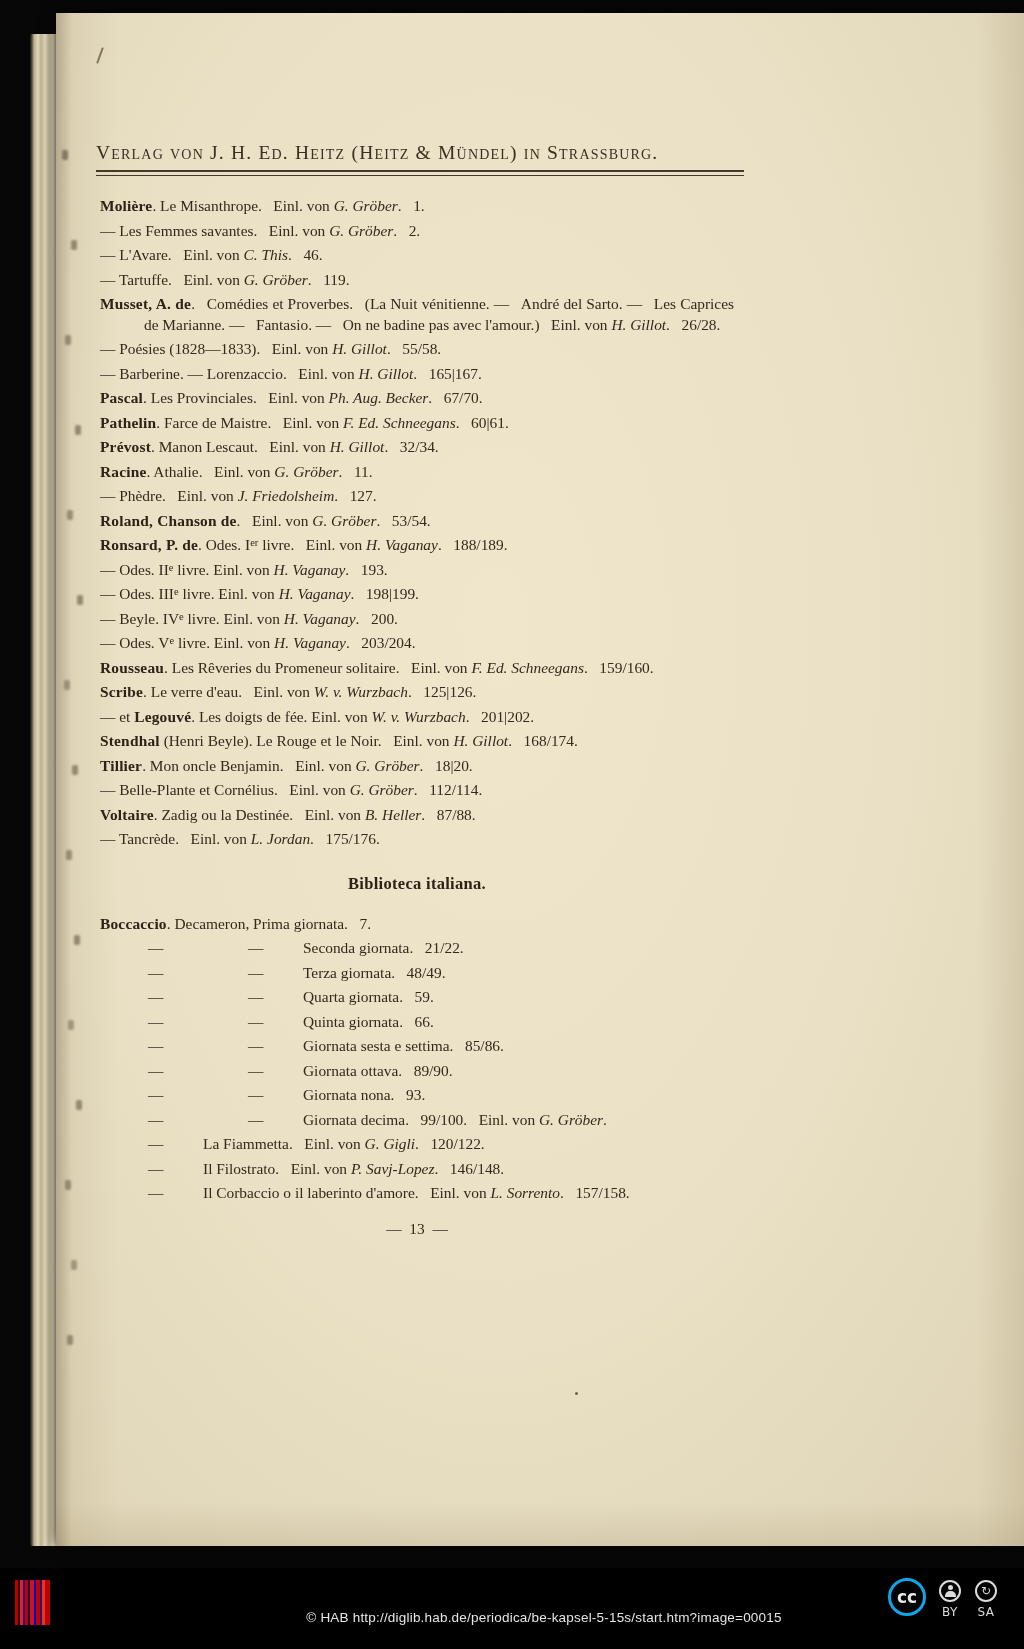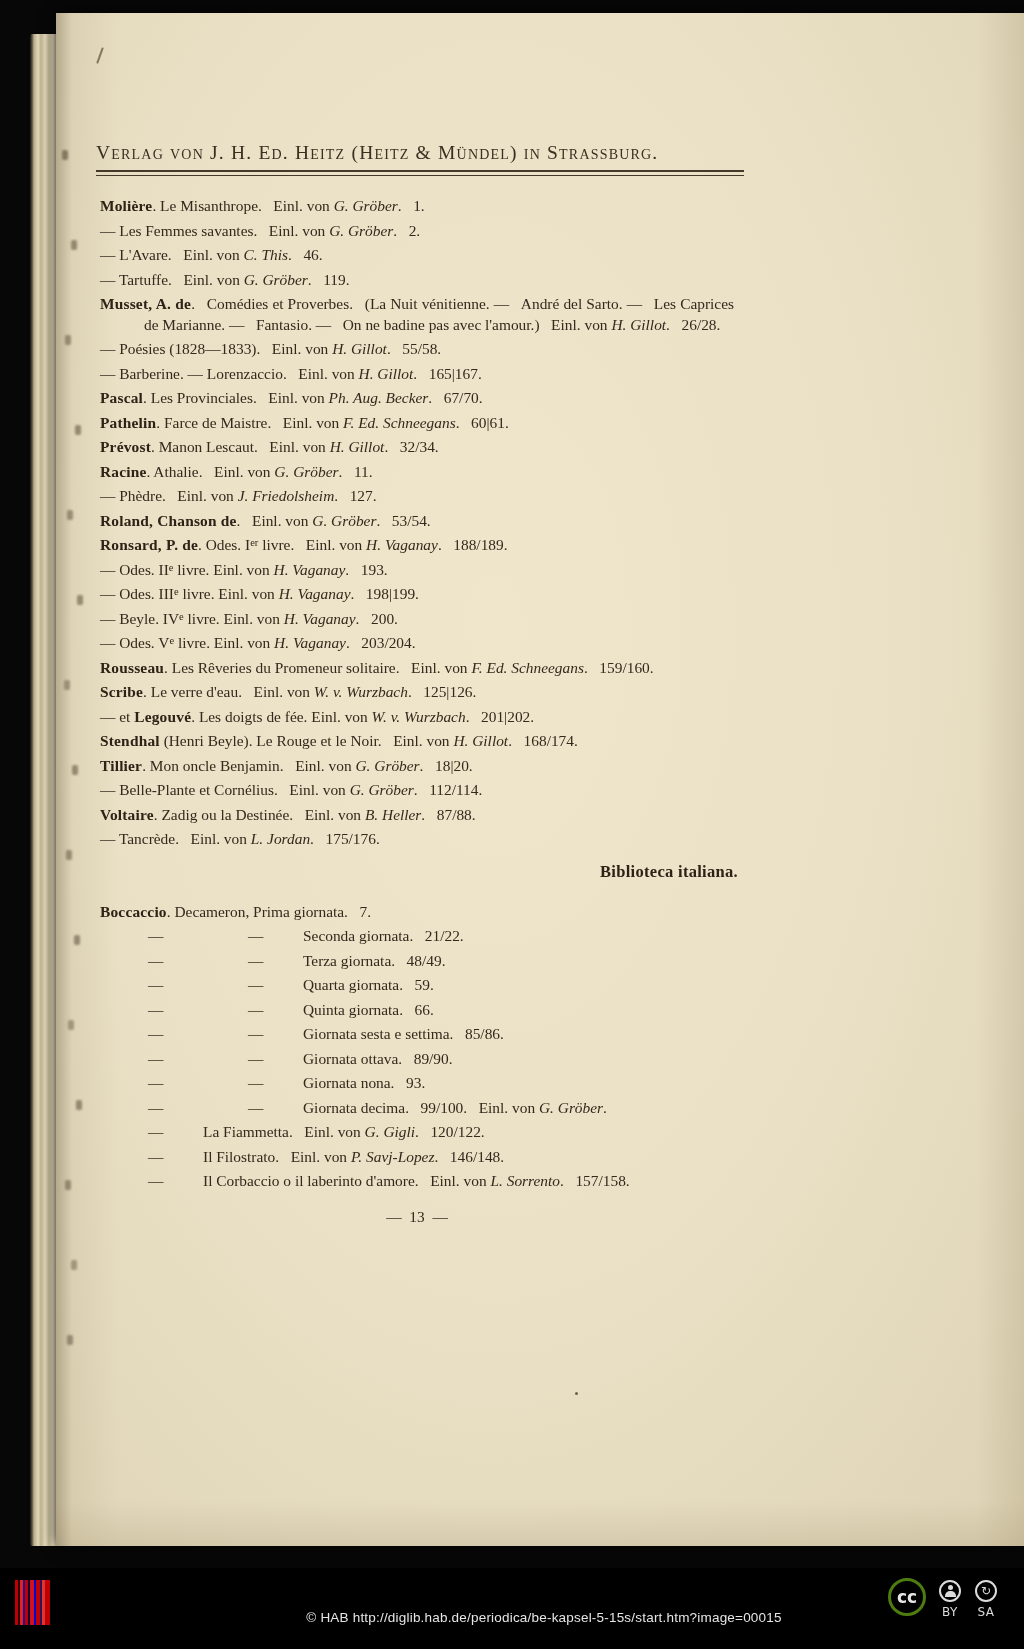--- a/index.html
+++ b/index.html
@@ -70,42 +70,42 @@
   .entry.row-g, .entry.row-d { padding-left:0; text-indent:0; text-align:left; }
 
   .seg-b { font-weight:bold; letter-spacing:0.2px; color:#2c2215; }
   .seg-i { font-style:italic; }
   .seg-sup { font-size:10.5px; vertical-align:4px; line-height:0; }
   .seg-c1 { display:inline-block; margin-left:48px; width:100px; }
   .seg-c2 { display:inline-block; width:55px; }
   .seg-d1 { display:inline-block; margin-left:48px; width:55px; }
 
   .section-heading {
-    font-size:16.5px; font-weight:bold; text-align:right;
-    margin:12px 0 10px 0; letter-spacing:0.3px; color:#2c2215;
+    font-size:16.5px; font-weight:bold; text-align:center;
+    margin:24px 0 10px 0; letter-spacing:0.3px; color:#2c2215;
   }
   .page-number { text-align:center; margin-top:16px; font-size:15.4px; }
 
   
   .footer-bar { position:absolute; left:0; top:1568px; width:1024px; height:81px; background:#000; }
   .copyright {
     position:absolute; left:0; top:42px; width:100%; text-align:center;
     color:#e6e6e6; font-family:"Liberation Sans", "DejaVu Sans", sans-serif;
     font-size:13.5px; letter-spacing:0.2px;padding-left:32px;
   }
   .barcode {
     position:absolute; left:15px; top:12px; width:35px; height:45px;
     background:linear-gradient(90deg,
       #c00000 0 3px, #2a0008 3px 5px, #e02222 5px 8px, #221199 8px 10px, #c00000 10px 13px,
       #100333 13px 15px, #d01122 15px 19px, #0000cc 19px 21px, #c00000 21px 25px, #331155 25px 27px,
       #e03333 27px 30px, #c00000 30px 35px);
   }
   .cc-group { position:absolute; right:26px; top:10px; display:flex; align-items:flex-start; gap:12px; }
   .cc-logo {
-    width:38px; height:38px; border:3px solid #4d7c0f; border-radius:50%; box-sizing:border-box;
+    width:38px; height:38px; border:3px solid #0ea5e9; border-radius:50%; box-sizing:border-box;
     color:#e8e8e8; display:flex; align-items:center; justify-content:center;
     font-family:"DejaVu Sans", sans-serif; font-weight:bold; font-size:17px;
   }
   .mini { display:flex; flex-direction:column; align-items:center; width:24px; margin-top:2px; }
   .mini-icon {
     width:22px; height:22px; border:2px solid #dcdcdc; border-radius:50%; box-sizing:border-box;
     display:flex; flex-direction:column; align-items:center; justify-content:center; color:#dcdcdc;
   }
   .person-head { width:5px; height:5px; border-radius:50%; background:#dcdcdc; }
   .person-body { width:11px; height:6px; border-radius:5px 5px 0 0; background:#dcdcdc; margin-top:1px; }

